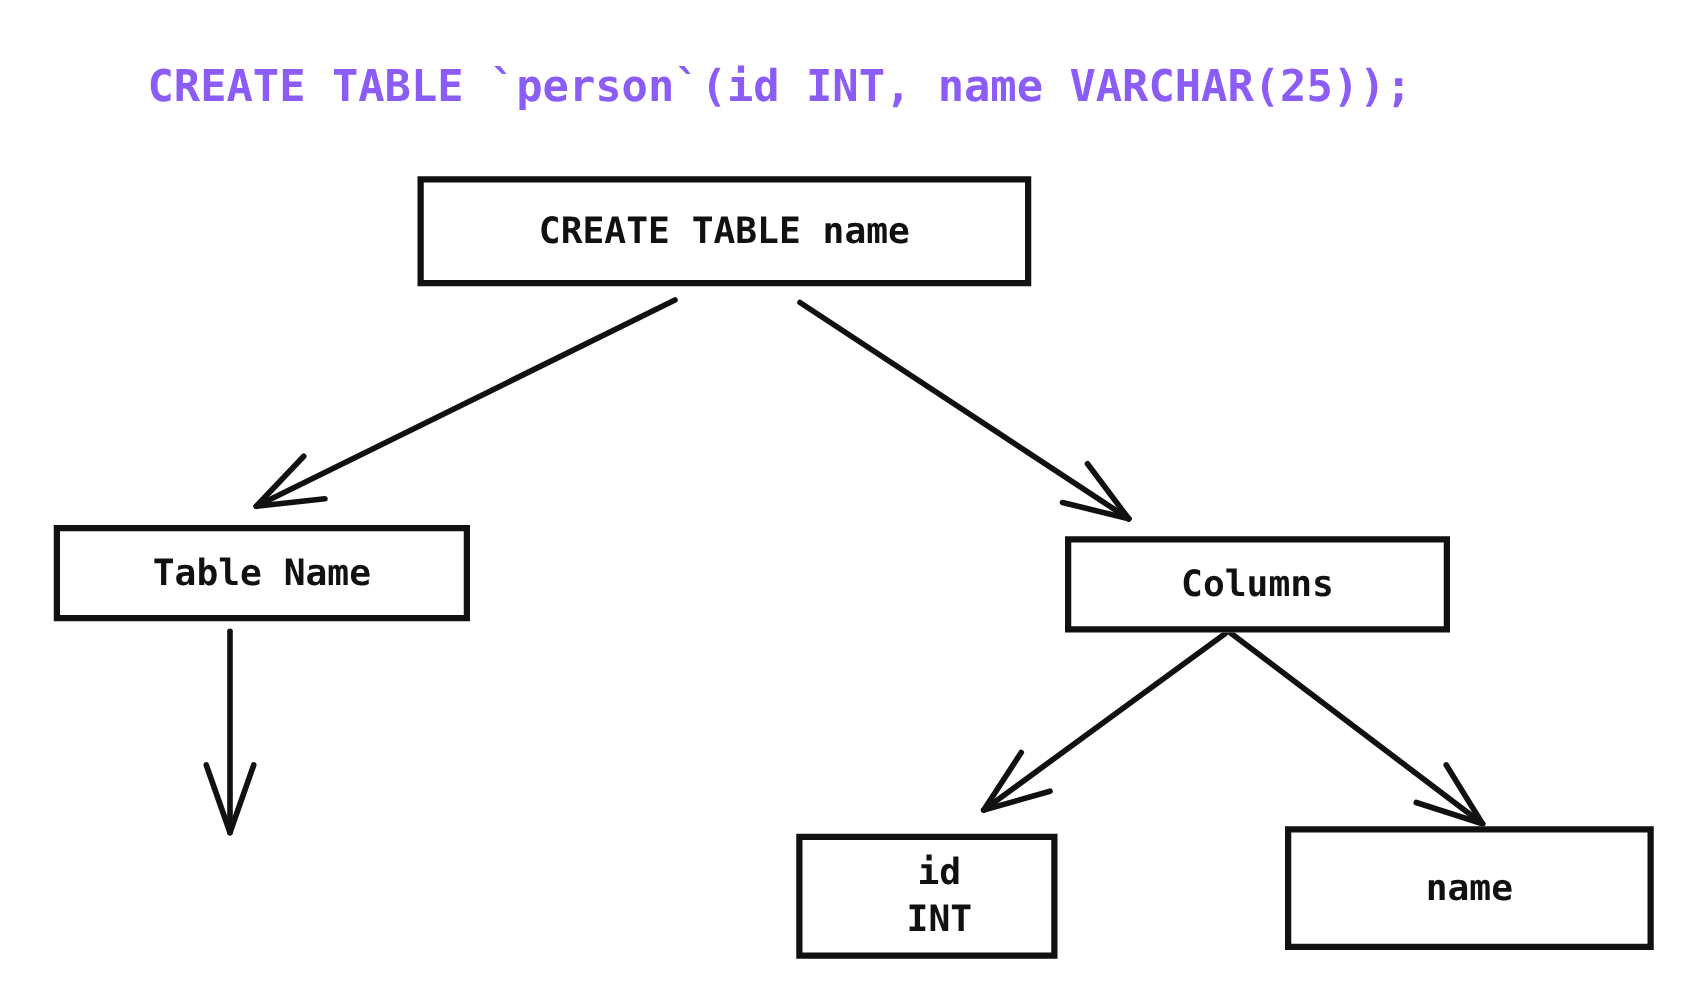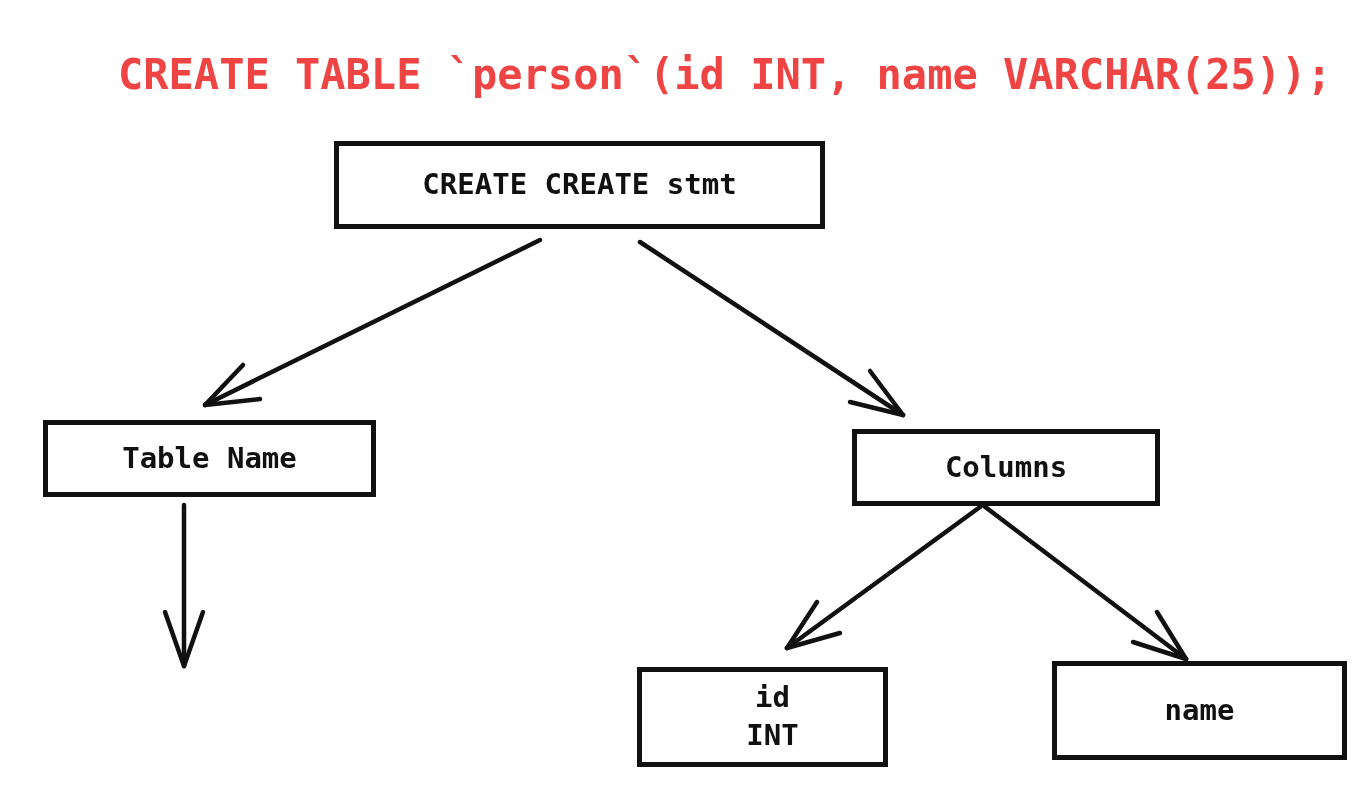--- a/index.html
+++ b/index.html
@@ -13,25 +13,25 @@
     height: 804px;
     background: #ffffff;
     font-family: "DejaVu Sans Mono", "Liberation Mono", monospace;
     color: #111111;
     overflow: hidden;
   }
   .sql-statement {
     position: absolute;
     left: 118px;
     top: 50px;
-    font-size: 42px;
+    font-size: 35px;
     font-weight: bold;
     letter-spacing: 0px;
     white-space: pre;
-    color: #ef4444;
+    color: #8b5cf6;
   }
   .node {
     position: absolute;
     border: 5px solid #111111;
     background: #ffffff;
     display: flex;
     flex-direction: column;
     align-items: center;
     justify-content: center;
     box-sizing: border-box;
@@ -40,22 +40,22 @@
   .node span {
     font-size: 29px;
     font-weight: bold;
     line-height: 1.3;
     white-space: pre;
   }
   #node-root        { left: 334px;  top: 141px; width: 491px; height: 88px;  }
   #node-table-name  { left: 43px;   top: 420px; width: 333px; height: 77px;  }
   #node-columns     { left: 852px;  top: 429px; width: 308px; height: 77px;  }
   #node-person      { left: 57px;   top: 678px; width: 251px; height: 82px;  }
-  #node-id-column   { left: 637px;  top: 667px; width: 251px; height: 100px; padding-left: 20px; }
-  #node-name-column { left: 1028px; top: 661px; width: 295px; height: 99px; margin-left: 24px;  }
+  #node-id-column   { left: 637px;  top: 667px; width: 209px; height: 100px; padding-left: 20px; }
+  #node-name-column { left: 1028px; top: 661px; width: 295px; height: 99px;  }
   #edges-svg {
     position: absolute;
     left: 0;
     top: 0;
     width: 1362px;
     height: 804px;
     pointer-events: none;
   }
   #edges-svg line {
     stroke: #111111;
@@ -97,21 +97,21 @@
     </g>
 
     <g>
       <line x1="984" y1="506" x2="1186" y2="659"></line>
       <line x1="1186" y1="659" x2="1157" y2="612"></line>
       <line x1="1186" y1="659" x2="1133" y2="642"></line>
     </g>
   </svg>
 
   <div class="node" id="node-root">
-    <span>CREATE CREATE stmt</span>
+    <span>CREATE TABLE name</span>
   </div>
 
   <div class="node" id="node-table-name">
     <span>Table Name</span>
   </div>
 
   <div class="node" id="node-columns">
     <span>Columns</span>
   </div>
 

